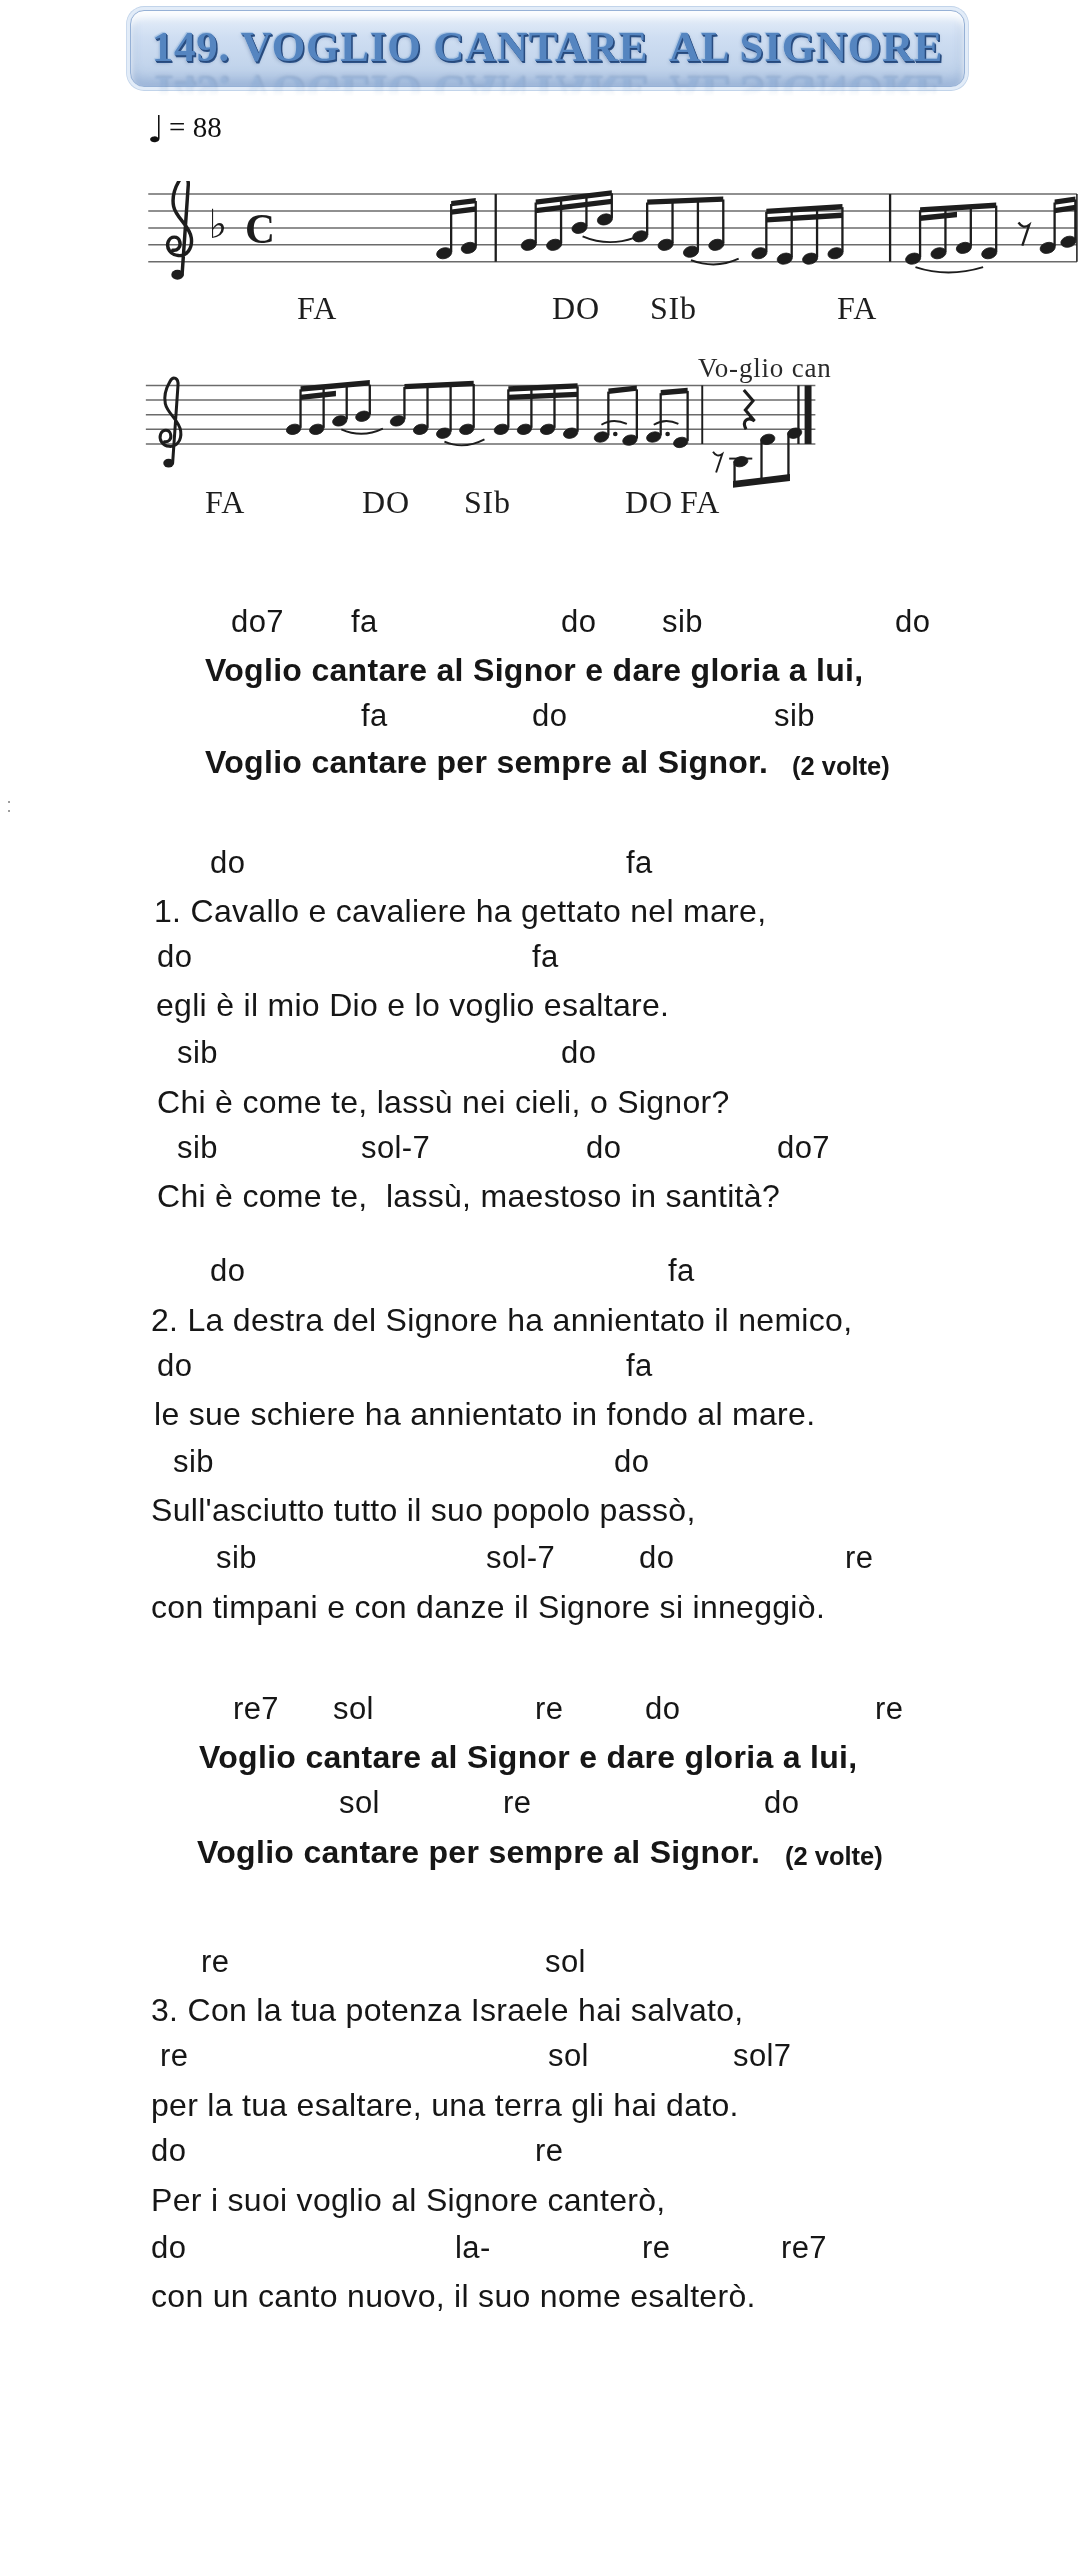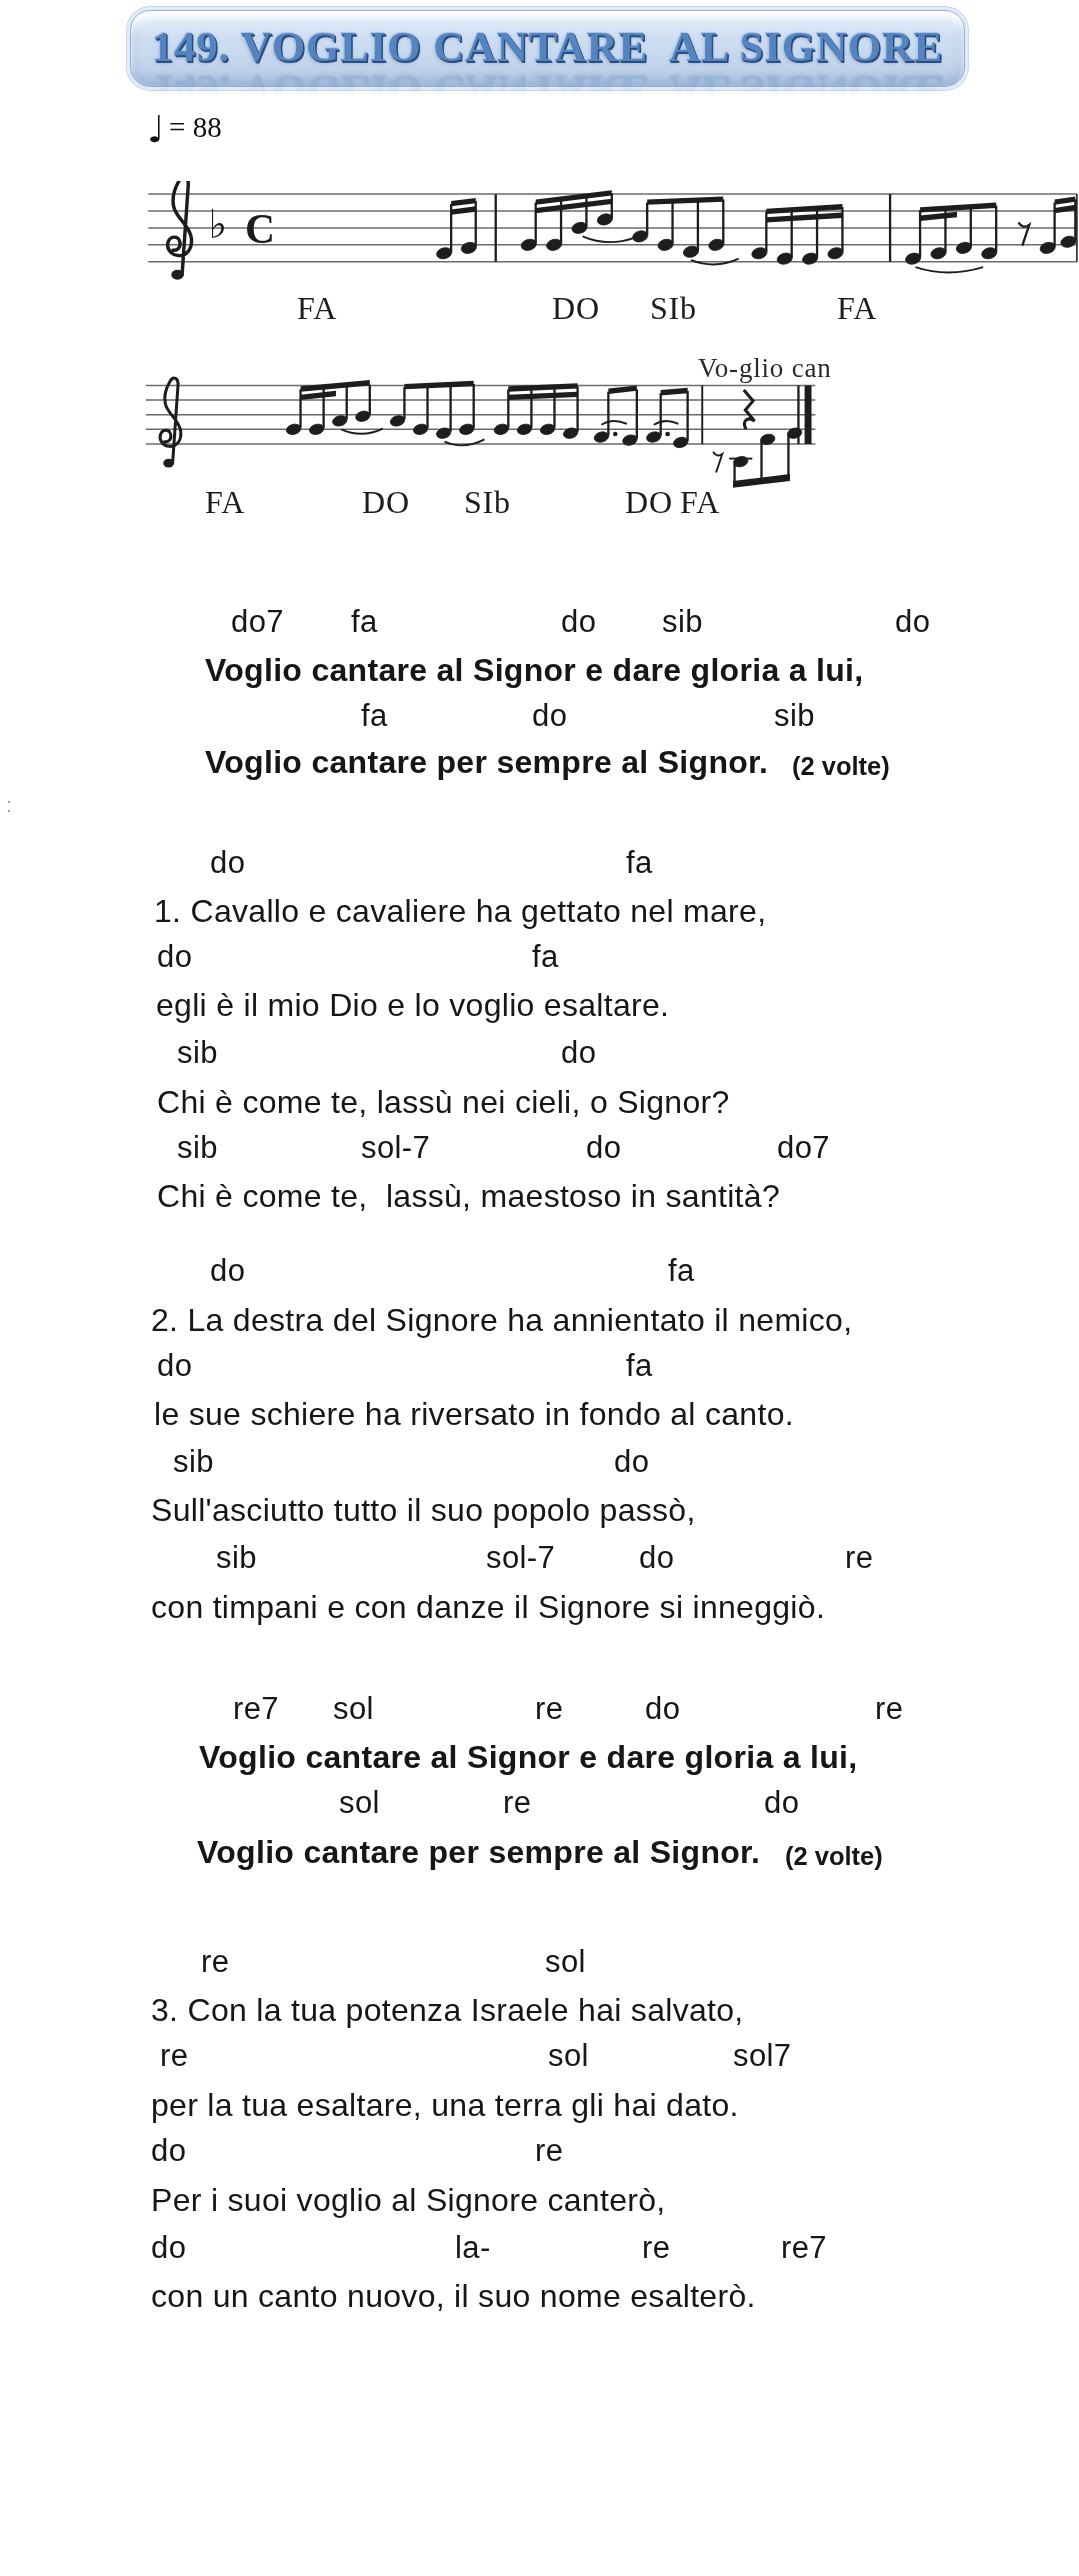--- a/index.html
+++ b/index.html
@@ -4,21 +4,21 @@
 <style>
   html,body{margin:0;padding:0;}
   body{
     width:1080px;height:2576px;position:relative;overflow:hidden;
     background:#ffffff;color:#1c1c1c;
     font-family:"Liberation Sans",sans-serif;
   }
   
   .banner{
     position:absolute;left:130px;top:10px;width:833px;height:75px;
-    border-radius:20px;
+    border-radius:14px;
     background:linear-gradient(180deg,#e9f1fa 0%,#cfdef2 35%,#c3d5ec 70%,#b9cde8 100%);
     border:1.5px solid #96b1d6;
     box-shadow:0 0 0 3.1px #e2ecf8, 0 0 0 3.9px #c2d4ea,
                inset 0 6.2px 7.7px rgba(255,255,255,.9),
                inset 0 -7.7px 10.8px rgba(122,152,198,.45);
   }
   .banner-title,.banner-title-reflect{
     position:absolute;left:0;right:0;text-align:center;
     font-family:"Liberation Serif",serif;font-weight:bold;
     font-size:43px;letter-spacing:0.8px;white-space:pre;
@@ -288,21 +288,21 @@
 
 <div class="chord-row" style="top:1253px">
   <span class="chord" style="left:210px">do</span>
   <span class="chord" style="left:668px">fa</span>
 </div>
 <div class="lyric" style="left:151px;top:1302px">2. La destra del Signore ha annientato il nemico,</div>
 <div class="chord-row" style="top:1348px">
   <span class="chord" style="left:157px">do</span>
   <span class="chord" style="left:626px">fa</span>
 </div>
-<div class="lyric" style="left:154px;top:1396px">le sue schiere ha riversato in fondo al canto.</div>
+<div class="lyric" style="left:154px;top:1396px">le sue schiere ha annientato in fondo al mare.</div>
 <div class="chord-row" style="top:1444px">
   <span class="chord" style="left:173px">sib</span>
   <span class="chord" style="left:614px">do</span>
 </div>
 <div class="lyric" style="left:151px;top:1492px">Sull'asciutto tutto il suo popolo passò,</div>
 <div class="chord-row" style="top:1540px">
   <span class="chord" style="left:216px">sib</span>
   <span class="chord" style="left:486px">sol-7</span>
   <span class="chord" style="left:639px">do</span>
   <span class="chord" style="left:845px">re</span>

